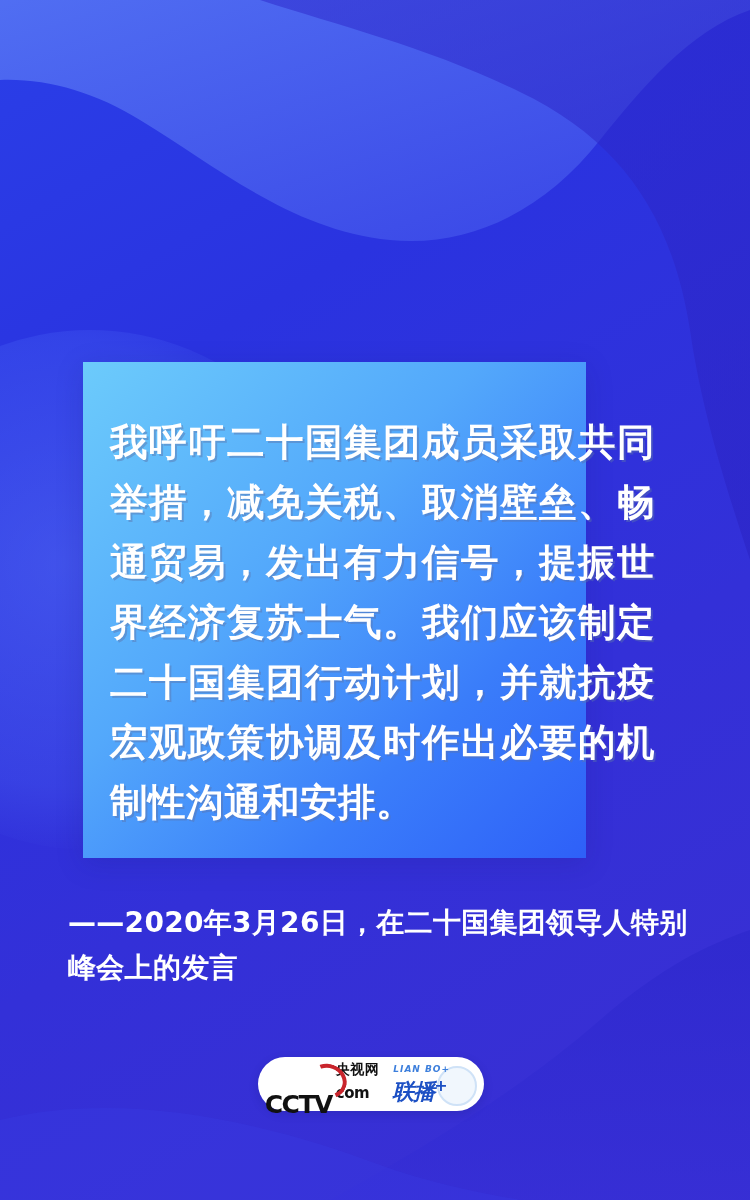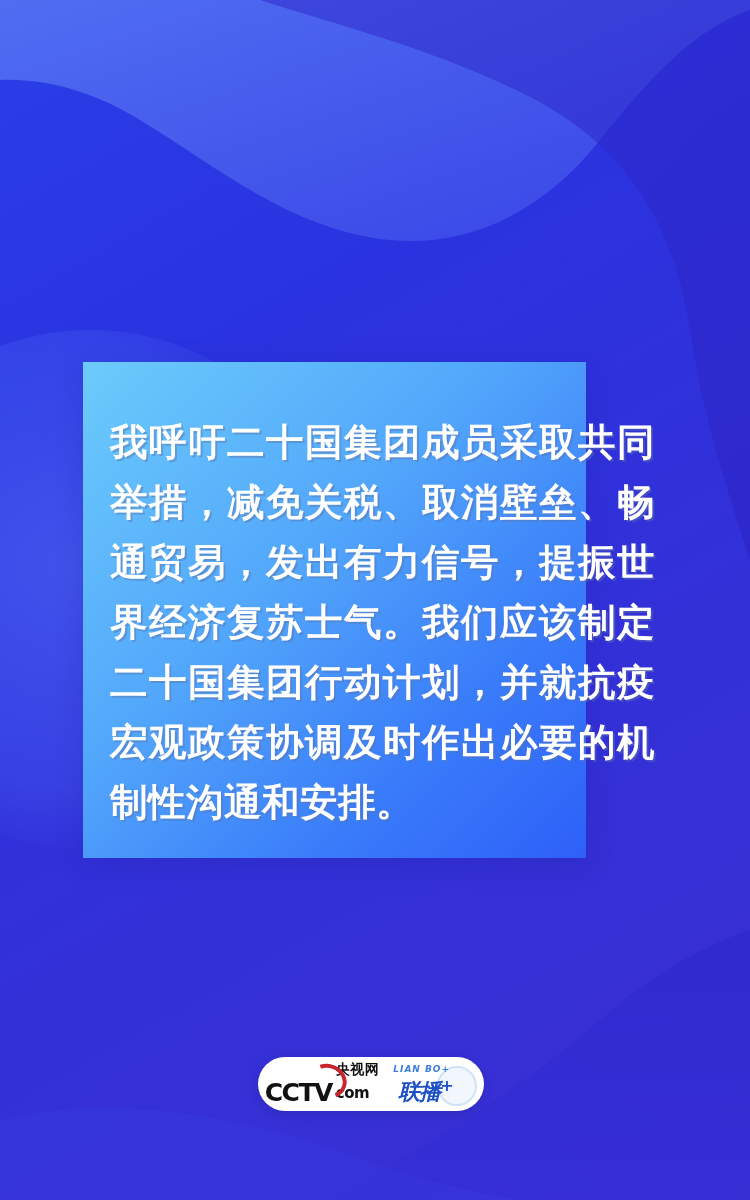--- a/index.html
+++ b/index.html
@@ -117,21 +117,21 @@
     height: 34px;
   }
   .cctv-letters {
     font-family: "DejaVu Sans", "Liberation Sans", sans-serif;
     font-size: 25px;
     font-weight: 700;
     letter-spacing: -1.5px;
     color: #111111;
     line-height: 25px;
     position: relative;
-    top: 4px;
+    top: 16px;
   }
   .cctv-swoosh {
     position: absolute;
     left: 44px;
     top: -3px;
     width: 30px;
     height: 26px;
     border: 4px solid #c9252c;
     border-radius: 50%;
     border-bottom-color: transparent;
@@ -191,21 +191,21 @@
     font-family: "DejaVu Sans", "Liberation Sans", sans-serif;
   }
   .lianbo-cn {
     position: relative;
     z-index: 1;
     font-size: 22px;
     font-weight: 700;
     font-style: italic;
     color: #1c50c4;
     letter-spacing: -1px;
-    margin-left: 7px;
+    margin-left: 1px;
     line-height: 24px;
     font-family: "DejaVu Sans", "Liberation Sans", sans-serif;
   }
   .lianbo-plus {
     position: relative;
     z-index: 1;
     font-size: 16px;
     font-weight: 700;
     color: #1c50c4;
     vertical-align: super;
@@ -242,20 +242,21 @@
       <path d="M0,1120 C120,1090 260,1120 380,1165 C430,1183 480,1193 520,1200 L0,1200 Z" fill="#3a44ec" opacity="0.22"></path>
     </svg>
   </div>
   <div class="glow-circle"></div>
 
 
   <div class="quote-card">
     <div class="quote-text">我呼吁二十国集团成员采取共同举措，减免关税、取消壁垒、畅通贸易，发出有力信号，提振世界经济复苏士气。我们应该制定二十国集团行动计划，并就抗疫宏观政策协调及时作出必要的机制性沟通和安排。</div>
   </div>
 
+  <div class="attribution">——2020年3月26日，在二十国集团领导人特别峰会上的发言</div>
 
   <div class="logo-pill">
 
     <div class="cctv-mark">
       <span class="cctv-letters">CCTV</span>
       <span class="cctv-swoosh"></span>
       <span class="cctv-cn">
         <span class="cctv-cn-top">央视网</span>
         <span class="cctv-cn-bot">com</span>
       </span>

